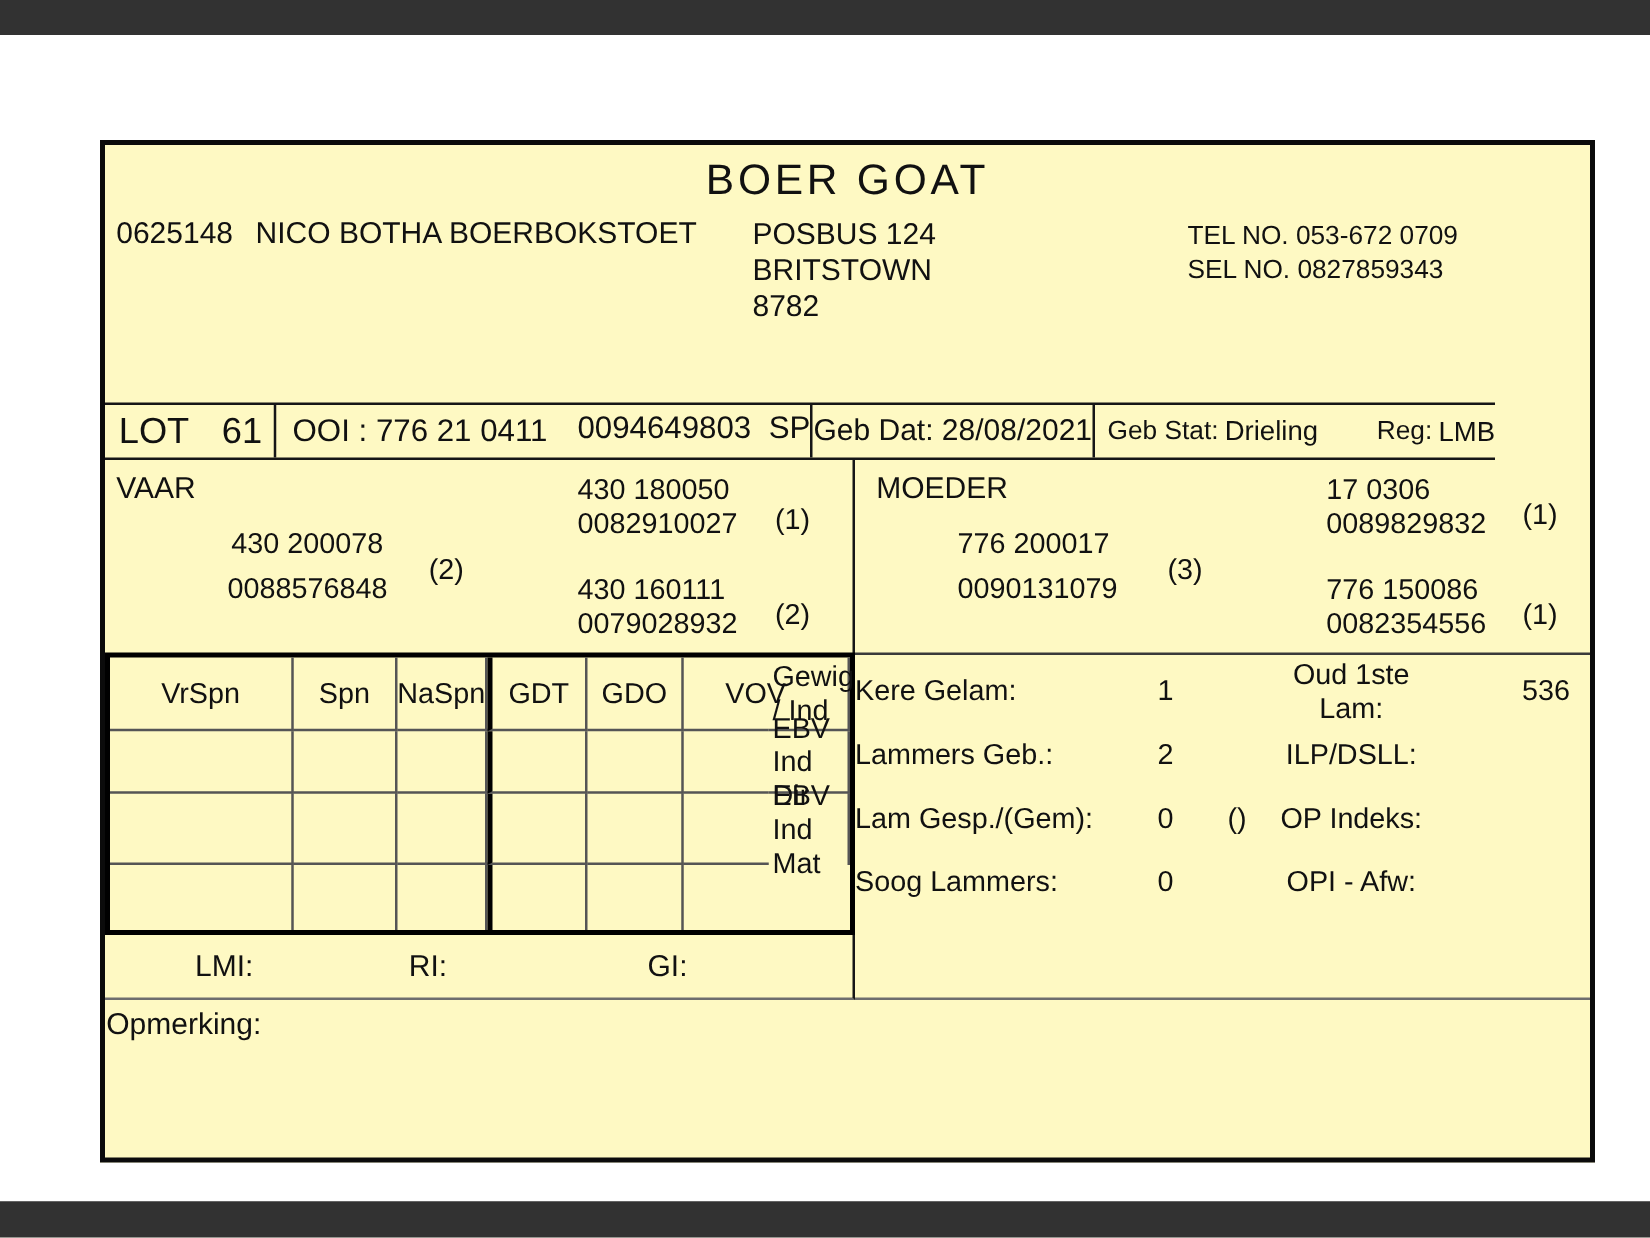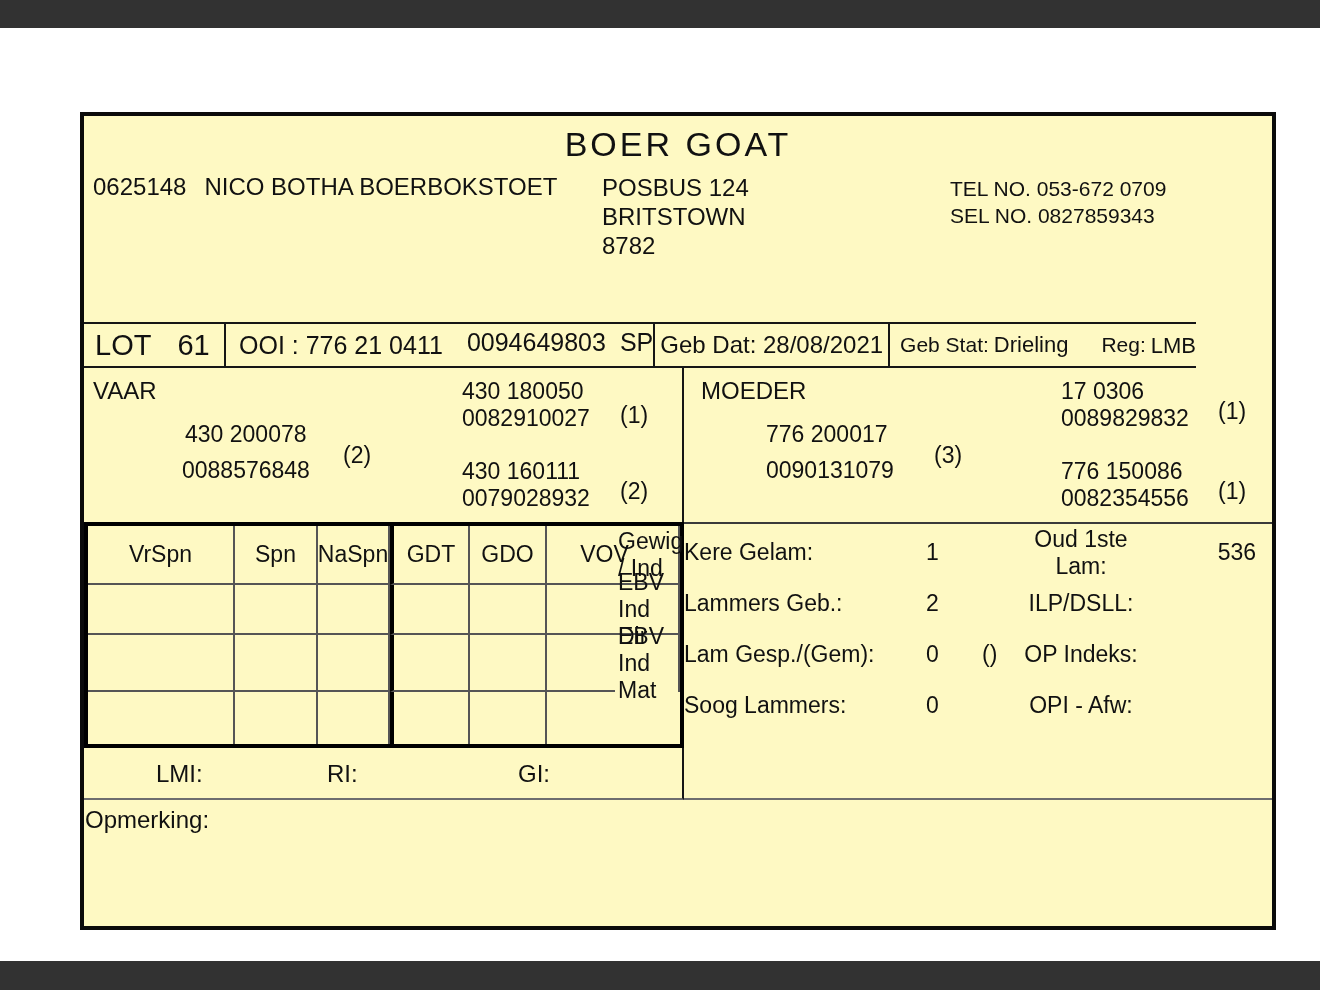--- a/index.html
+++ b/index.html
@@ -27,21 +27,21 @@
              border-top:2px solid #161616; border-bottom:2px solid #161616;
              display:flex; }
   .lot-row .cell { height:100%; display:flex; align-items:center; white-space:nowrap; }
   .c-lot  { width:161px; border-right:2px solid #161616; font-size:29px; padding-left:11px; gap:26px; }
   .c-ooi  { width:439px; border-right:2px solid #161616; font-size:25px; padding-left:13px; }
   .c-gebd { width:269px; border-right:2px solid #161616; font-size:24px; justify-content:center; }
   .c-gebs { flex:1; font-size:21px; padding-left:10px; }
   .ooi-reg { margin-left:24px; position:relative; top:-3px; }
   .ooi-sp  { margin-left:14px; position:relative; top:-3px; }
   .gs-val { font-size:22px; margin-left:5px; }
-  .reg-lab { margin-left:33px; }
+  .reg-lab { margin-left:47px; }
   .reg-val { font-size:22px; margin-left:5px; position:relative; top:1px; }
 
   
   .pedigree { position:absolute; left:0; top:252px; width:1188px; height:187px; display:flex; }
   .ped-half { position:relative; height:100%; }
   .ped-left { width:600px; border-right:2px solid #161616; }
   .ped-right{ flex:1; }
   .ped-lab { font-size:24px; }
   .ped-id  { font-size:23px; }
   .ped-cnt { font-size:23px; }

